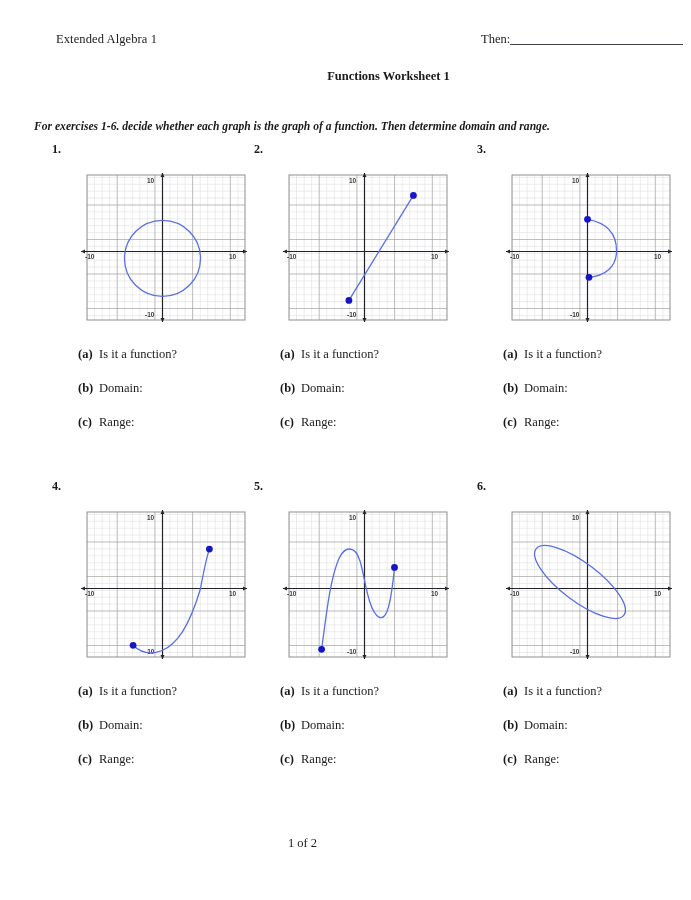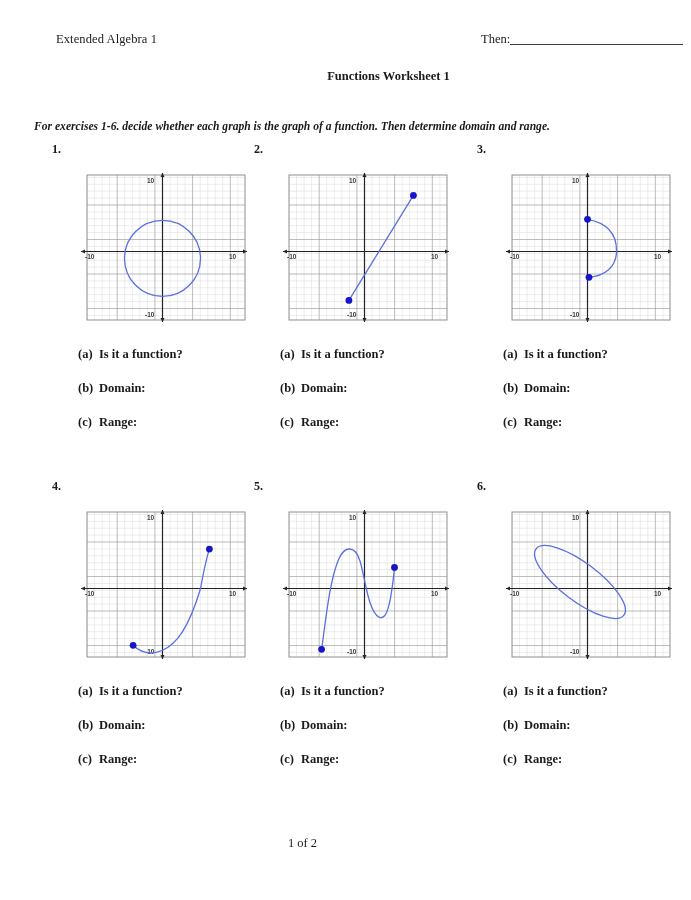--- a/index.html
+++ b/index.html
@@ -113,21 +113,21 @@
     height: 34px;
     font-size: 12.5px;
     white-space: nowrap;
   }
   .answer-key {
     font-weight: bold;
     width: 21px;
     flex: none;
   }
   .answer-text {
-    font-weight: bold;
+    font-weight: normal;
   }
 
   .footer {
     position: absolute;
     left: 0; top: 836px;
     width: 605px;
     text-align: center;
     font-size: 12.5px;
   }
 </style>

